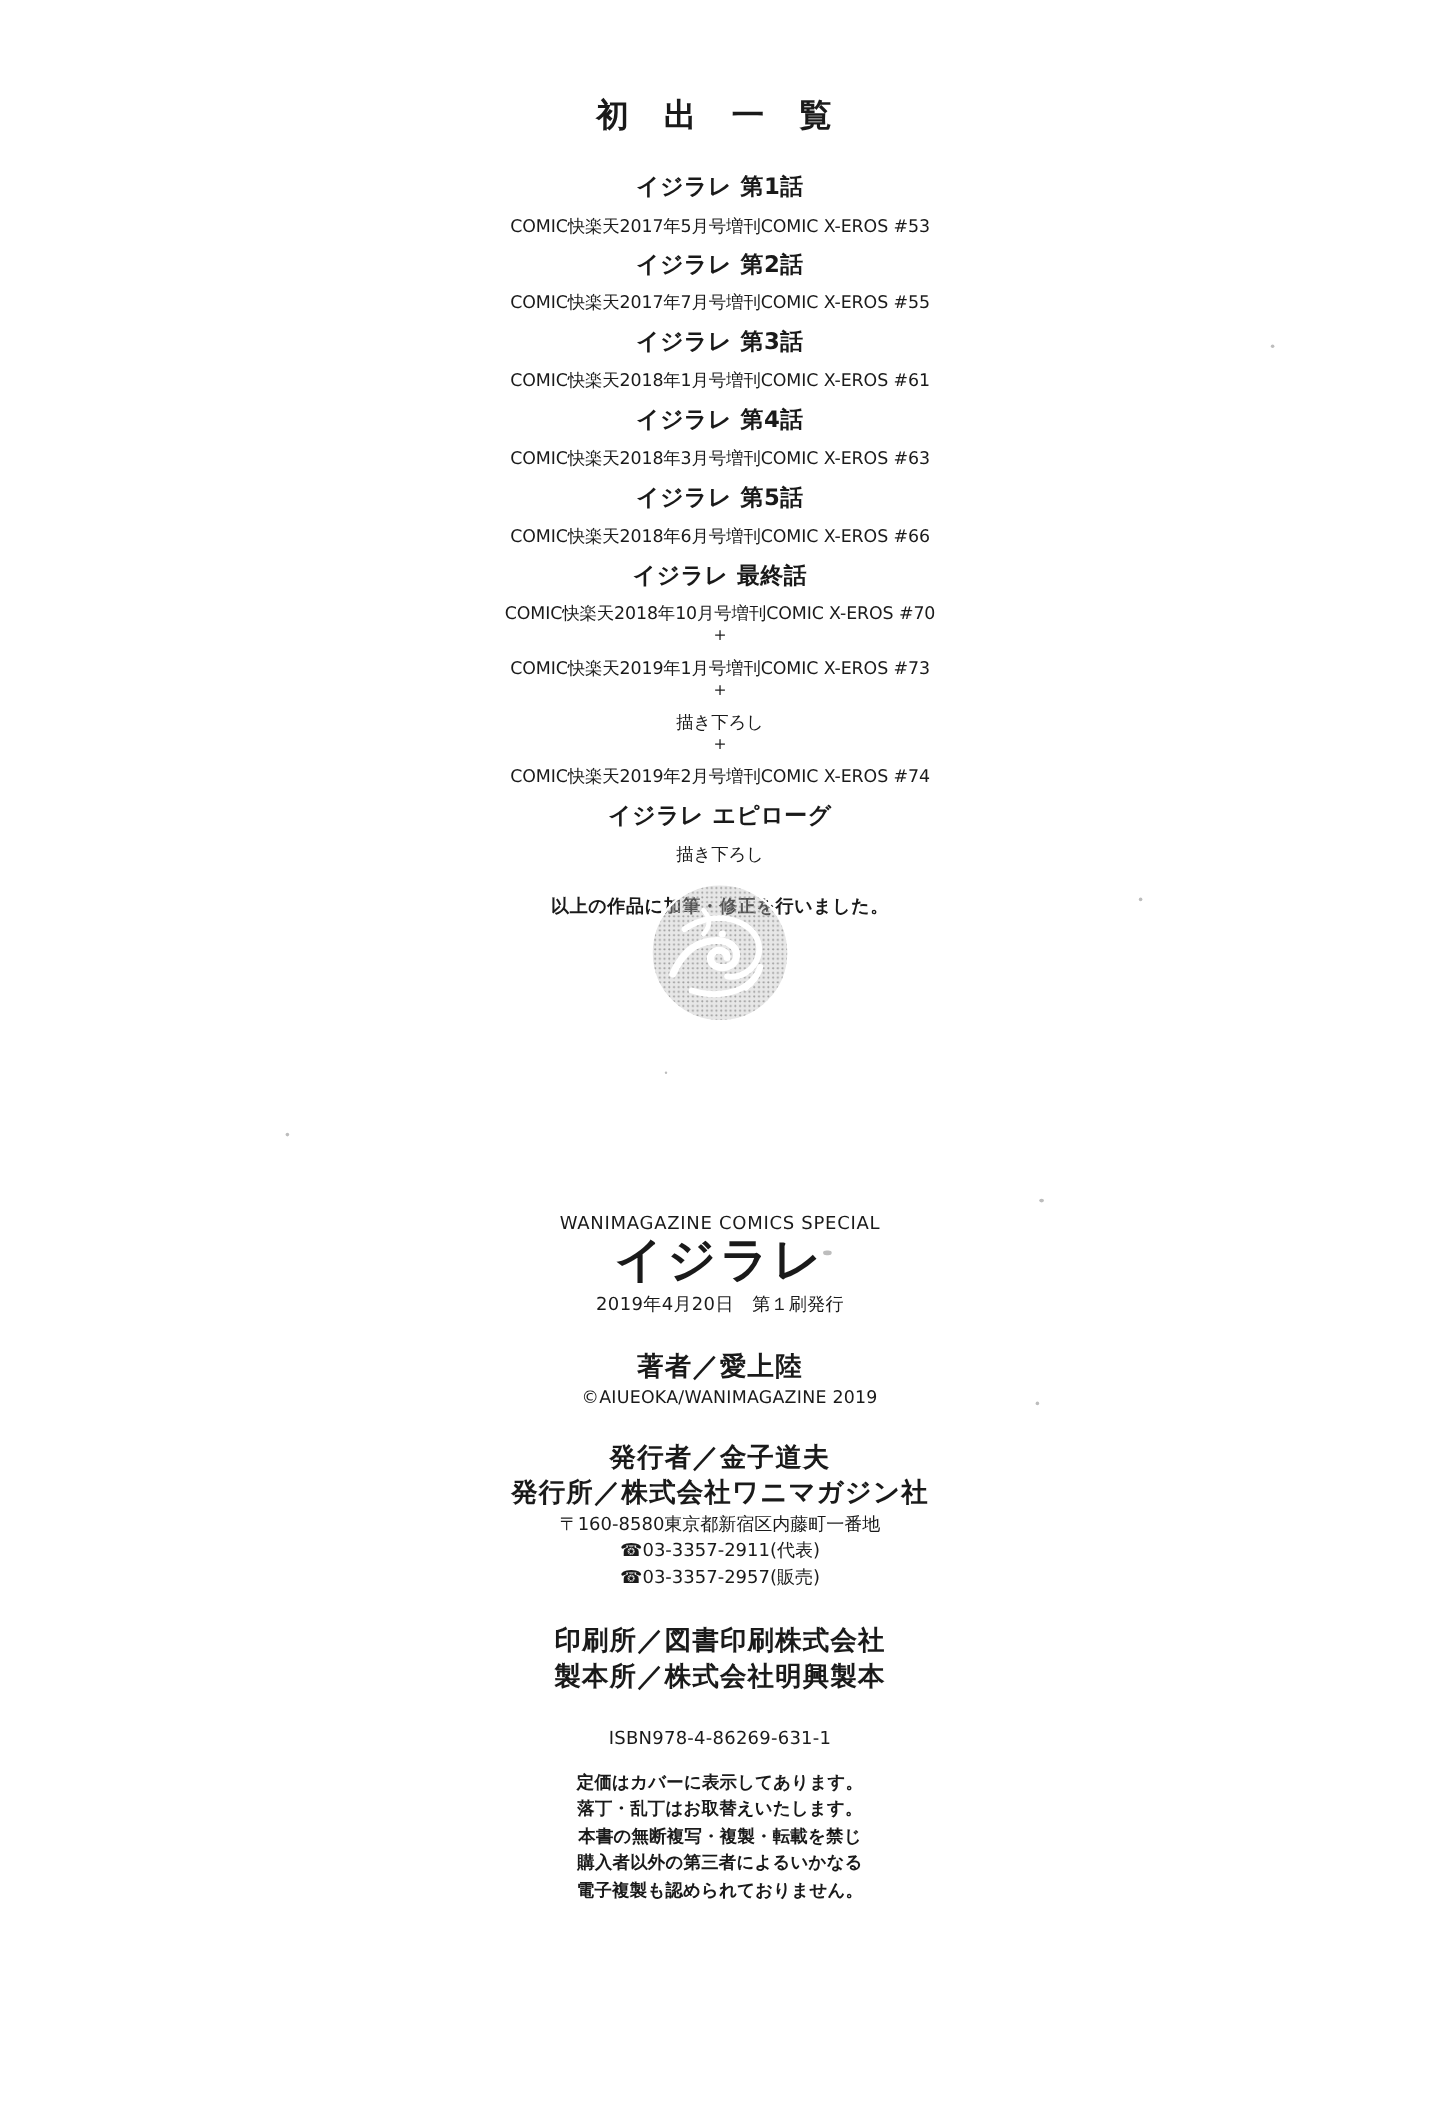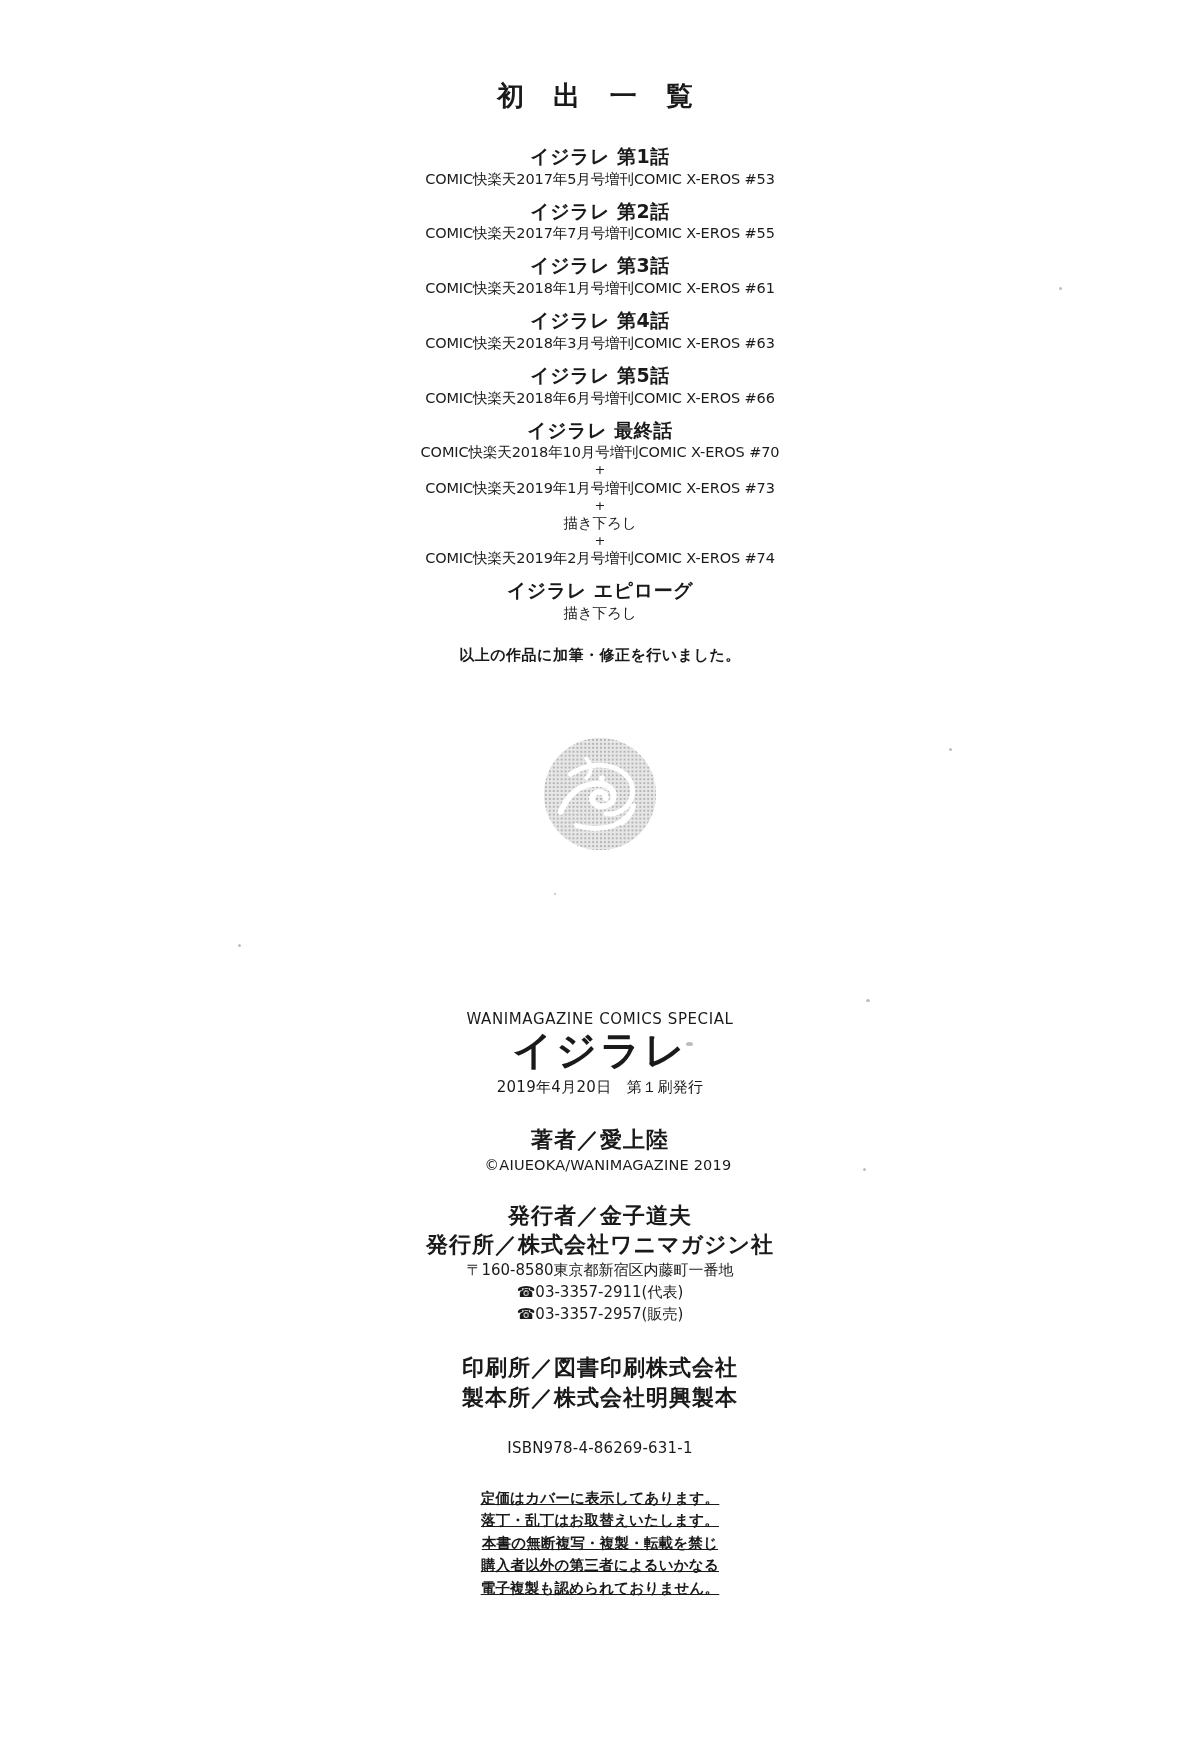--- a/index.html
+++ b/index.html
@@ -45,20 +45,21 @@
     font-weight: bold;
     letter-spacing: 0.5px;
     line-height: 1.3;
     font-family: "DejaVu Sans", sans-serif;
   }
   .entry-source {
     font-size: 14.5px;
     line-height: 1.45;
     letter-spacing: -0.1px;
     font-family: "DejaVu Sans", sans-serif;
+    margin-top: 10px;
   }
   .plus {
     font-size: 13px;
     line-height: 1.1;
     font-family: "DejaVu Sans", sans-serif;
   }
   .note {
     margin-top: 22px;
     font-size: 15px;
     font-weight: bold;
@@ -130,27 +131,26 @@
     padding-left: 16px;
   }
   .isbn {
     margin-top: 26px;
     font-size: 15px;
     letter-spacing: 0.2px;
     font-family: "DejaVu Sans", sans-serif;
     text-align: center;
   }
   .legal {
-    margin-top: 30px;
+    margin-top: 18px;
     font-size: 14.5px;
     font-weight: bold;
     line-height: 1.55;
     letter-spacing: 0.2px;
     font-family: "DejaVu Sans", sans-serif;
-    text-decoration: underline;
   }
   
   .speck {
     position: absolute;
     background: #bdbdbd;
     border-radius: 50%;
   }
 </style>
 </head>
 <body>

